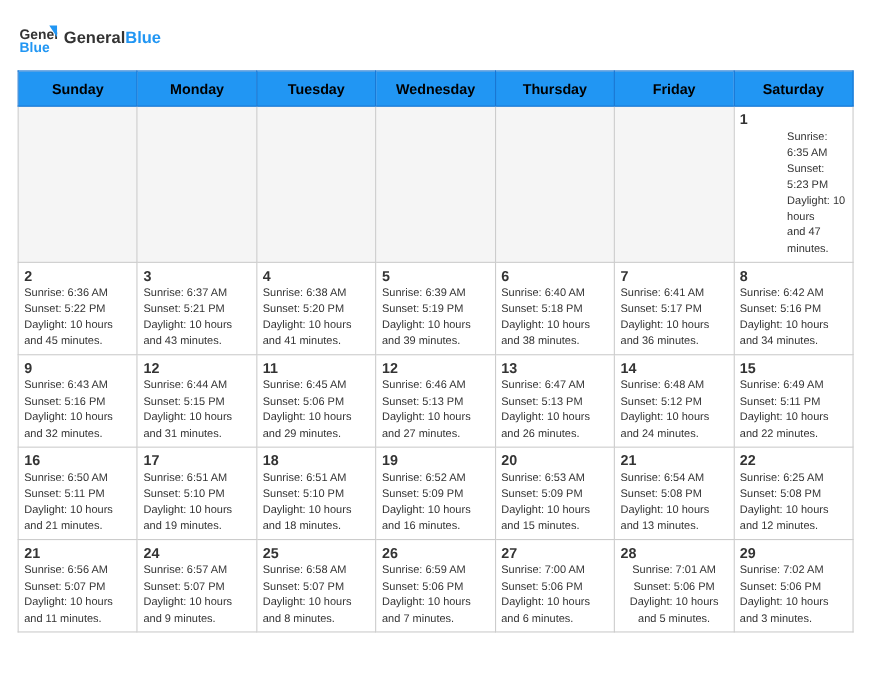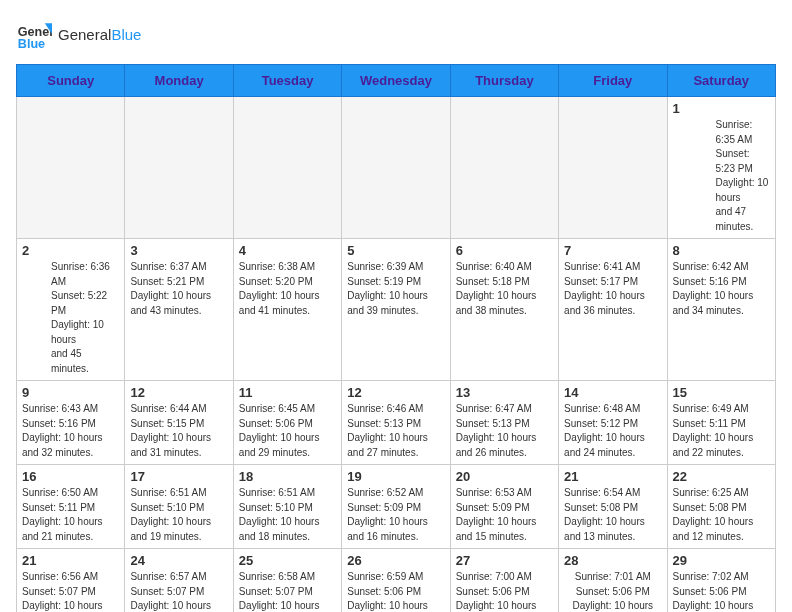--- a/index.html
+++ b/index.html
@@ -37,21 +37,21 @@
       font-size: 14px;
       color: #555;
     }
     .calendar {
       width: 100%;
       border-collapse: collapse;
       border: 1px solid #ccc;
     }
     .calendar th {
       background: #2196F3;
-      color: #4c1d95;
+      color: #000000;
       font-size: 13px;
       font-weight: bold;
       padding: 8px 4px;
       text-align: center;
       border: 1px solid #1976D2;
     }
     .calendar td {
       vertical-align: top;
       border: 1px solid #ccc;
       padding: 4px 5px;
@@ -80,21 +80,21 @@
 <body>
 
 <div class="header">
   <div class="logo">
     <svg class="logo-icon" viewBox="0 0 40 40">
       <text x="2" y="22" font-size="14" font-weight="bold" fill="#333">General</text>
       <text x="2" y="35" font-size="14" font-weight="bold" fill="#2196F3">Blue</text>
       <polygon points="32,8 40,8 40,20" fill="#2196F3"></polygon>
     </svg>
     <div>
-      <div style="font-size:15px;font-weight:normal;color:#333;">
+      <div style="font-size:15px;font-weight:bold;color:#333;">
         <span style="color:#333;">General</span><span style="color:#2196F3;">Blue</span>
       </div>
     </div>
   </div>
   <div class="title-block">
     <div class="month-title"></div>
     <div class="location"></div>
   </div>
 </div>
 
@@ -122,21 +122,21 @@
           <span class="day-number">1</span>
           <div class="day-info" style="white-space: pre-line; margin-left: 43px;">Sunrise: 6:35 AM
 Sunset: 5:23 PM
 Daylight: 10 hours
 and 47 minutes.</div>
         </td>
       </tr>
       <tr>
         <td>
           <span class="day-number">2</span>
-          <div class="day-info" style="white-space: pre-line; margin-left: 29px;">Sunrise: 6:36 AM
+          <div class="day-info" style="white-space: pre-line;">Sunrise: 6:36 AM
 Sunset: 5:22 PM
 Daylight: 10 hours
 and 45 minutes.</div>
         </td>
         <td>
           <span class="day-number">3</span>
           <div class="day-info" style="white-space: pre-line;">Sunrise: 6:37 AM
 Sunset: 5:21 PM
 Daylight: 10 hours
 and 43 minutes.</div>

